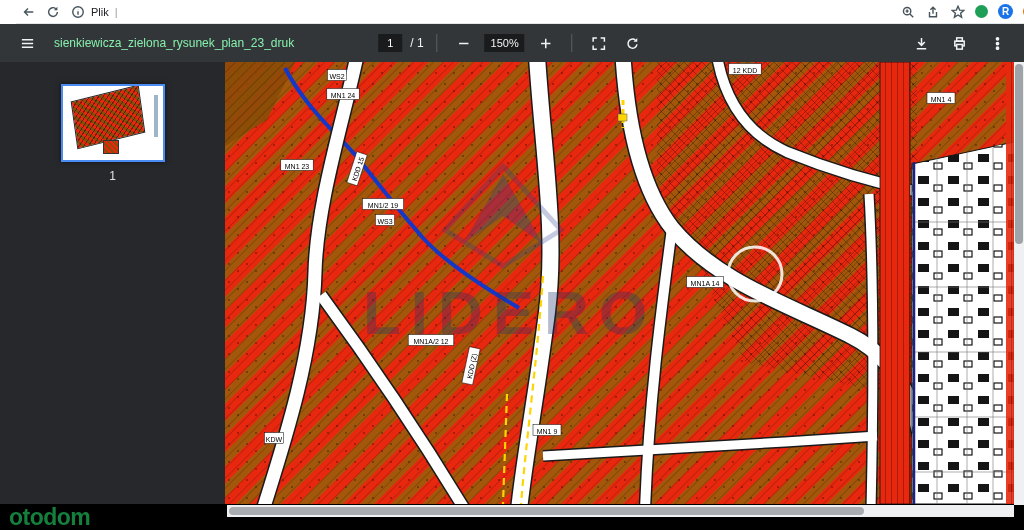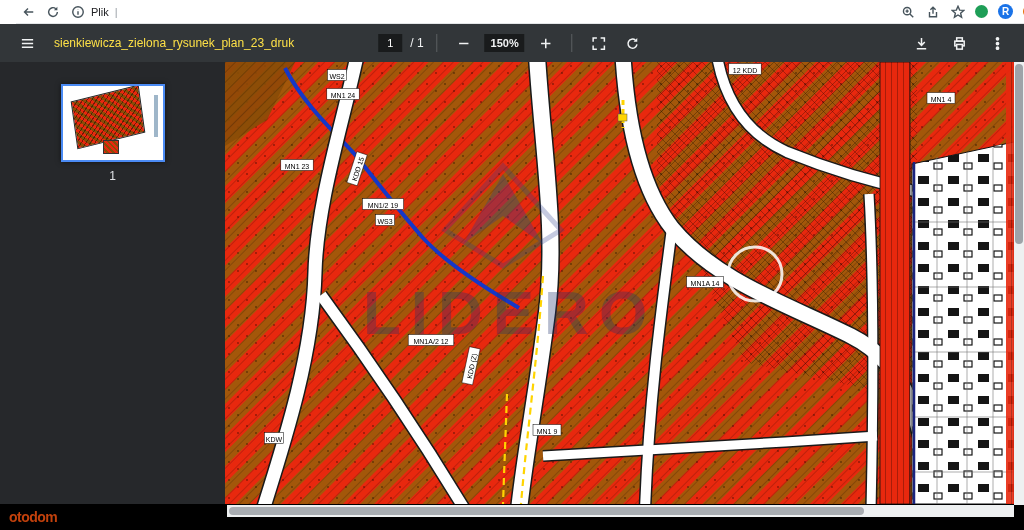--- a/index.html
+++ b/index.html
@@ -18,24 +18,24 @@
   .dot.orange { background:#e8710a; }
   .avatar { width:15px; height:15px; border-radius:50%; background:#1a73e8; color:#fff; font-size:10px; font-weight:bold;
     display:flex; align-items:center; justify-content:center; cursor:pointer; }
 
   
   .pdf-toolbar { position:absolute; left:0; top:24px; width:1024px; height:38px; background:#323639; color:#f1f3f4;
     display:flex; align-items:center; padding:0 14px; z-index:10; }
   .tb-btn { background:none; border:none; color:#f1f3f4; width:26px; height:26px; display:flex; align-items:center;
     justify-content:center; cursor:pointer; flex:0 0 auto; }
   .tb-btn svg { width:15px; height:15px; stroke:#f1f3f4; fill:none; stroke-width:1.6; }
-  .doc-title { font-size:12px; margin-left:14px; color:#fde047; white-space:nowrap; }
+  .doc-title { font-size:12px; margin-left:14px; color:#86efac; white-space:nowrap; }
   .tb-center { position:absolute; left:50%; transform:translateX(-50%); display:flex; align-items:center; gap:8px; font-size:12px; }
   .page-input { width:24px; height:18px; background:#191b1c; border:none; color:#fff; text-align:center; font-size:11px; }
-  .zoom-box { background:#191b1c; height:18px; min-width:38px; padding:8px 6px; font-size:11px; display:flex; align-items:center; justify-content:center;font-weight:bold; }
+  .zoom-box { background:#191b1c; height:18px; min-width:38px; padding:8px 6px; font-size:11px; display:flex; align-items:center; justify-content:center; }
   .tb-divider { width:1px; height:18px; background:#5c6063; margin:0 5px; }
   .tb-right { margin-left:auto; display:flex; align-items:center; gap:12px; }
 
   
   .sidebar { position:absolute; left:0; top:62px; width:225px; height:442px; background:#26282b; z-index:2; }
   .thumb { width:104px; height:78px; background:#fff; border:2px solid #4b8bf4; margin:22px auto 0;
     position:relative; overflow:hidden; box-shadow:0 0 5px rgba(0,0,0,.55); cursor:pointer; }
   .mini { position:absolute; left:10px; top:7px; width:70px; height:48px; transform:rotate(-14deg) skewX(-6deg);
     background:repeating-linear-gradient(45deg,#e8280e 0 3px,#8a4c07 3px 6px); border:1px solid #222; }
   .mini::after { content:""; position:absolute; inset:0; background:repeating-linear-gradient(-45deg,rgba(0,0,0,.45) 0 1px,transparent 1px 4px); }
@@ -43,21 +43,21 @@
     background:repeating-linear-gradient(45deg,#e8280e 0 2px,#8a4c07 2px 4px); border:1px solid #333; }
   .mini-scroll { position:absolute; right:5px; top:9px; width:4px; height:42px; background:#9fb6c9; }
   .thumb-label { color:#dfe1e5; font-size:12px; text-align:center; margin-top:7px; }
 
   
   .map { position:absolute; left:225px; top:62px; width:718px; height:442px; background:#a3570a; z-index:1; }
   .map svg { display:block; }
 
   
   .footer { position:absolute; left:0; bottom:0; width:1024px; height:26px; background:#000; z-index:5; display:flex; align-items:center; }
-  .brand { color:#c2410c; font-size:14px; font-weight:700; margin-left:9px; letter-spacing:-0.5px;text-align:center; }
+  .brand { color:#15803d; font-size:23px; font-weight:700; margin-left:9px; letter-spacing:-0.5px;text-align:center; }
   .h-scroll { position:absolute; left:227px; top:505px; width:787px; height:12px; background:#eef0f1; z-index:6; }
   .h-thumb { position:absolute; left:2px; top:2px; width:635px; height:8px; background:#a9adb2; border-radius:4px; cursor:pointer; }
   .v-scroll { position:absolute; left:1014px; top:62px; width:10px; height:443px; background:#eef0f1; z-index:6; }
   .v-thumb { position:absolute; left:1px; top:2px; width:8px; height:180px; background:#9ea3a8; border-radius:4px; cursor:pointer; }
 </style>
 </head>
 <body>
 
 <div class="browser-bar">
   <span class="bicon">

